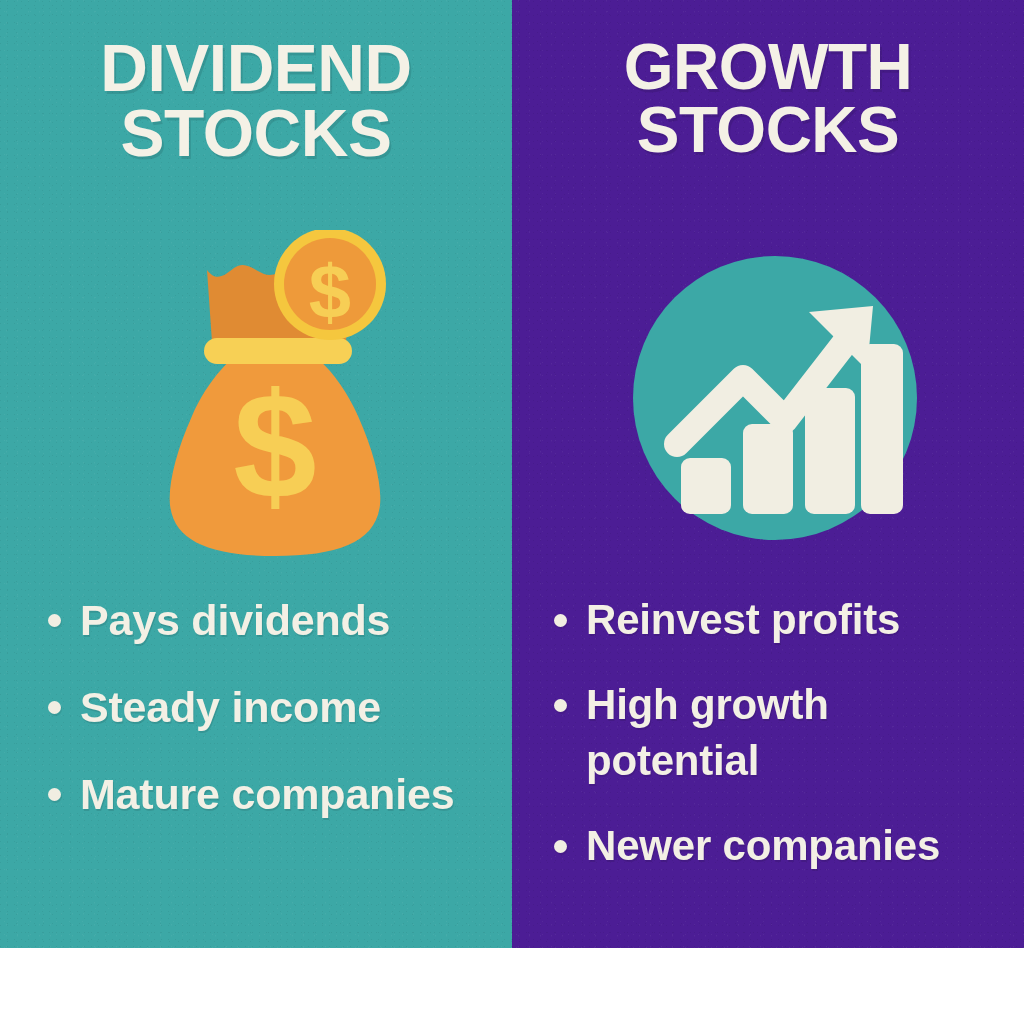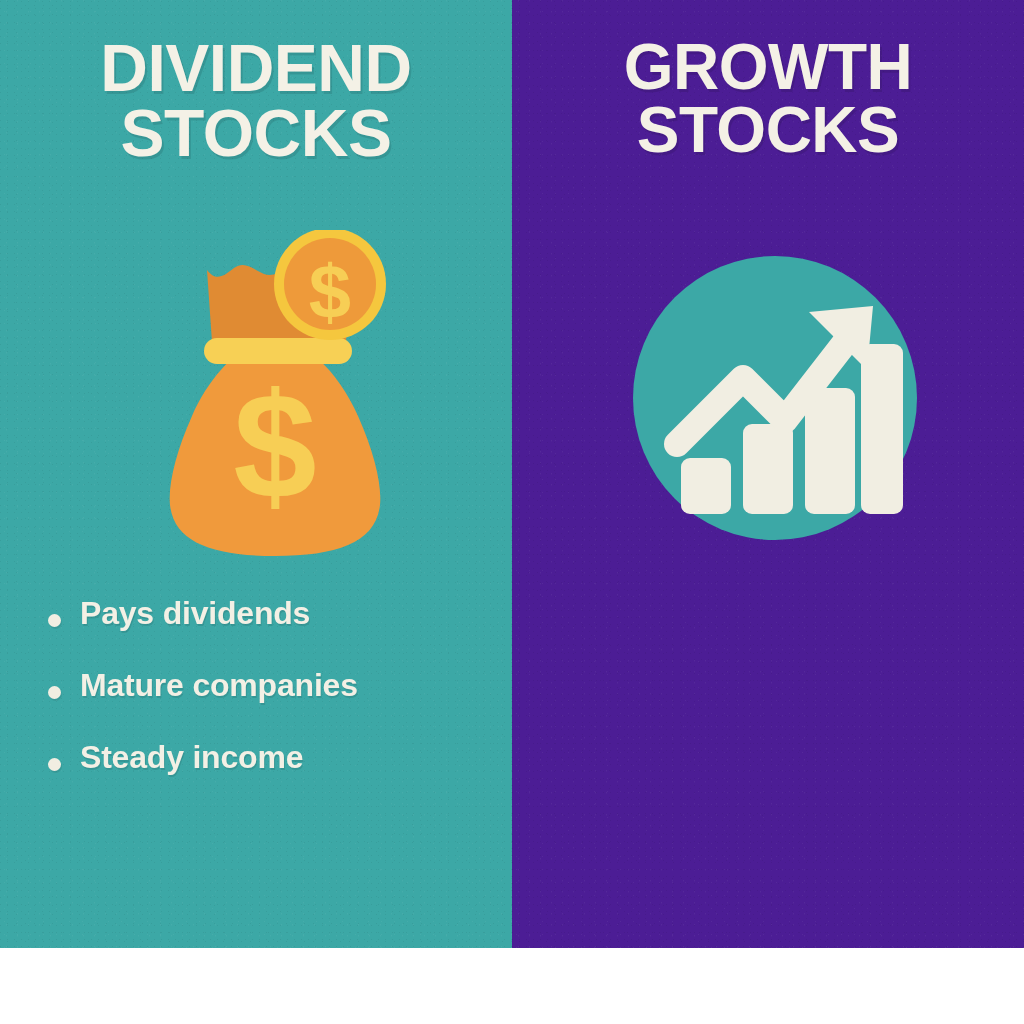--- a/index.html
+++ b/index.html
@@ -73,21 +73,21 @@
     width: 13px;
     height: 13px;
     border-radius: 50%;
     background: #F1EEE2;
     margin-top: 22px;
     margin-right: 19px;
     box-shadow: 1px 2px 0 rgba(0,0,0,0.08);
   }
   .bullet-text {
     color: #F3F0E5;
-    font-size: 32px;
+    font-size: 43px;
     font-weight: 600;
     line-height: 1.32;
     letter-spacing: -0.2px;
     text-shadow: 1px 2px 0 rgba(0,0,0,0.10);
   }
 
   
   #money-bag-icon {
     position: absolute;
     left: 150px;
@@ -144,25 +144,25 @@
       <text x="180" y="88" text-anchor="middle" font-family="Liberation Sans, sans-serif" font-size="76" font-weight="700" fill="#F7CE55">$</text>
     </svg>
 
     <div class="bullets">
       <div class="bullet-row">
         <span class="dot"></span>
         <span class="bullet-text">Pays dividends</span>
       </div>
       <div class="bullet-row">
         <span class="dot"></span>
-        <span class="bullet-text">Mature companies</span>
+        <span class="bullet-text">Steady income</span>
       </div>
       <div class="bullet-row">
         <span class="dot"></span>
-        <span class="bullet-text">Steady income</span>
+        <span class="bullet-text">Mature companies</span>
       </div>
     </div>
   </div>
 
   <div class="panel" id="panel-right">
     <div class="grain"></div>
 
     <div class="title">GROWTH
 STOCKS</div>
   </div>
@@ -173,14 +173,28 @@
     <rect x="48" y="202" width="50" height="56" rx="9" fill="#F1EEE2"></rect>
     <rect x="110" y="168" width="50" height="90" rx="9" fill="#F1EEE2"></rect>
     <rect x="172" y="132" width="50" height="126" rx="9" fill="#F1EEE2"></rect>
     <rect x="228" y="88" width="42" height="170" rx="9" fill="#F1EEE2"></rect>
 
     <path d="M44 188 L110 122 L152 164 L214 84" fill="none" stroke="#F1EEE2" stroke-width="26" stroke-linecap="round" stroke-linejoin="round"></path>
 
     <path d="M176 56 L240 50 L234 114 Z" fill="#F1EEE2"></path>
   </svg>
 
+  <div class="bullets" style="left:554px; right:14px; top:592px;">
+    <div class="bullet-row">
+      <span class="dot"></span>
+      <span class="bullet-text" style="font-size:42px;">Reinvest profits</span>
+    </div>
+    <div class="bullet-row">
+      <span class="dot"></span>
+      <span class="bullet-text" style="font-size:42px;">High growth potential</span>
+    </div>
+    <div class="bullet-row">
+      <span class="dot"></span>
+      <span class="bullet-text" style="font-size:42px; white-space:nowrap;">Newer companies</span>
+    </div>
+  </div>
 
 </div>
 
 </body></html>

